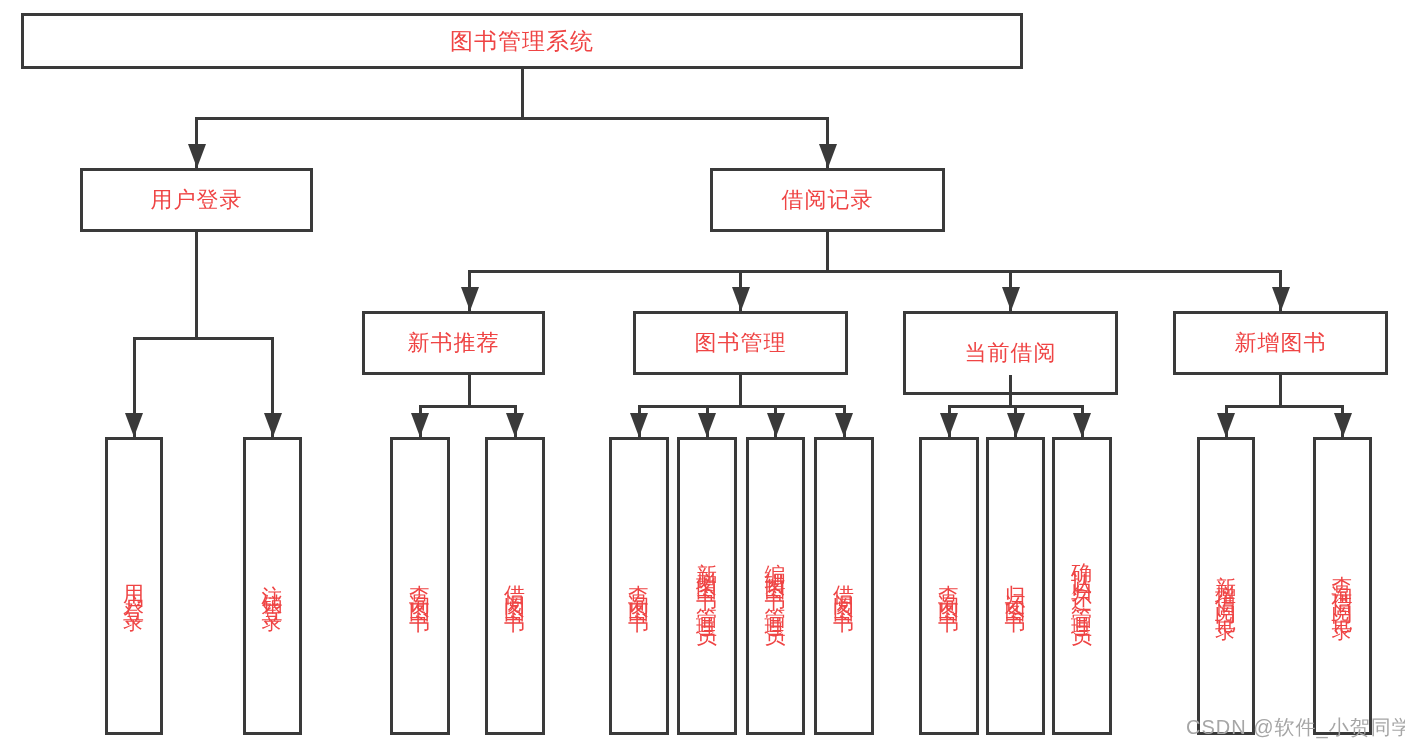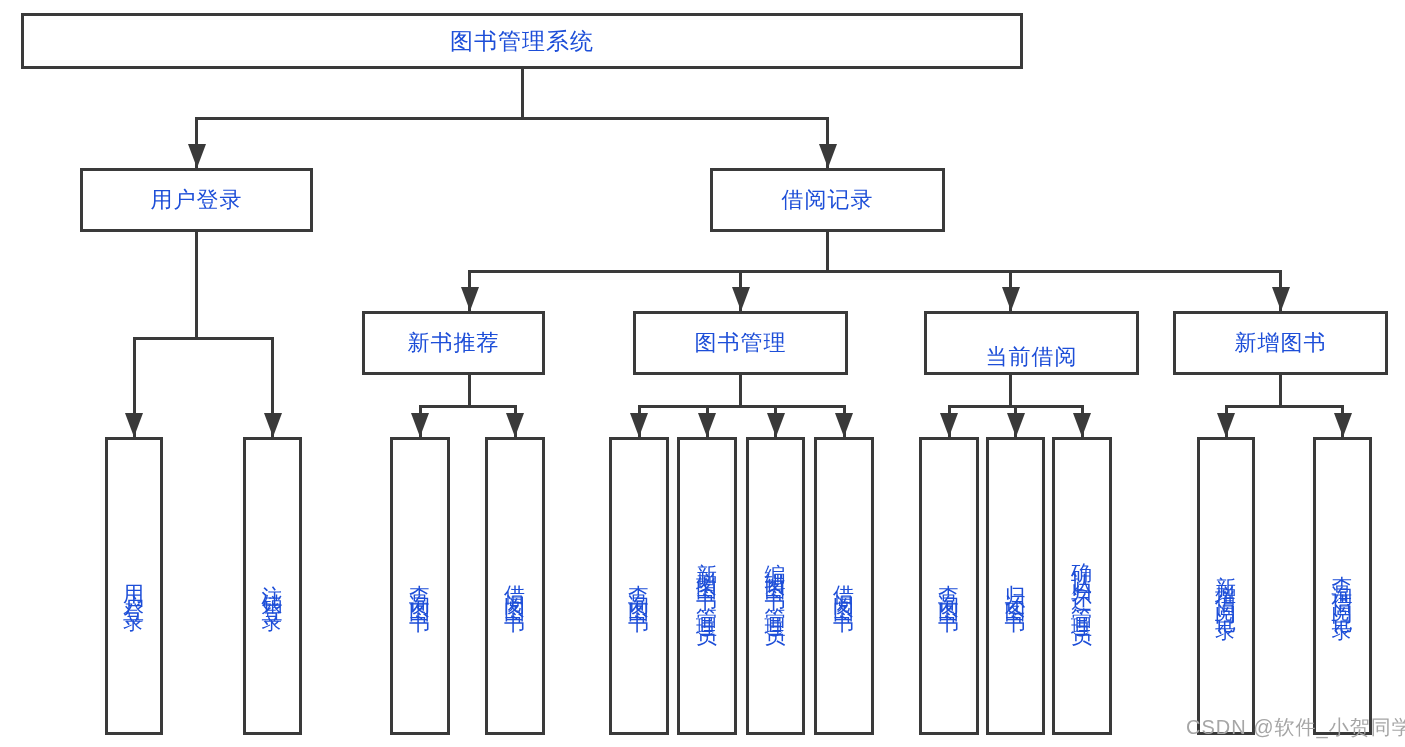--- a/index.html
+++ b/index.html
@@ -4,21 +4,21 @@
 <style>
   html,body{margin:0;padding:0;background:#ffffff;}
   .canvas{
     position:relative;width:1405px;height:747px;background:#ffffff;overflow:hidden;
     font-family:"Liberation Sans","DejaVu Sans",sans-serif;
   }
   .node{
     position:absolute;box-sizing:border-box;border:3px solid #3a3a3a;background:#ffffff;
     display:flex;align-items:center;justify-content:center;
   }
-  .node .label{color:#1d4ed8;}
+  .node .label{color:#ef4444;}
   .node.h .label{font-size:22px;letter-spacing:1px;white-space:nowrap;}
   .node.root .label{font-size:23px;}
   .node.v .label{
     writing-mode:vertical-rl;text-orientation:mixed;
     font-size:21px;letter-spacing:9px;line-height:1;
   }
   .vline,.hline{position:absolute;background:#3a3a3a;}
   .arrow{
     position:absolute;width:0;height:0;
     border-left:9px solid transparent;border-right:9px solid transparent;
@@ -42,21 +42,21 @@
       </div>
       <div class="node h" style="left: 710px; top: 168px; width: 235px; height: 64px;">
         <span class="label">借阅记录</span>
       </div>
       <div class="node h" style="left: 362px; top: 311px; width: 183px; height: 64px;">
         <span class="label">新书推荐</span>
       </div>
       <div class="node h" style="left: 633px; top: 311px; width: 215px; height: 64px;">
         <span class="label">图书管理</span>
       </div>
-      <div class="node h" style="left: 924px; top: 311px; width: 215px; height: 64px; align-items: flex-end;">
+      <div class="node h" style="left: 903px; top: 311px; width: 215px; height: 84px;">
         <span class="label">当前借阅</span>
       </div>
       <div class="node h" style="left: 1173px; top: 311px; width: 215px; height: 64px;">
         <span class="label">新增图书</span>
       </div>
       <div class="node v" style="left: 105px; top: 437px; width: 58px; height: 298px;">
         <span class="label">用户登录</span>
       </div>
       <div class="node v" style="left: 243px; top: 437px; width: 59px; height: 298px;">
         <span class="label">注销登录</span>

